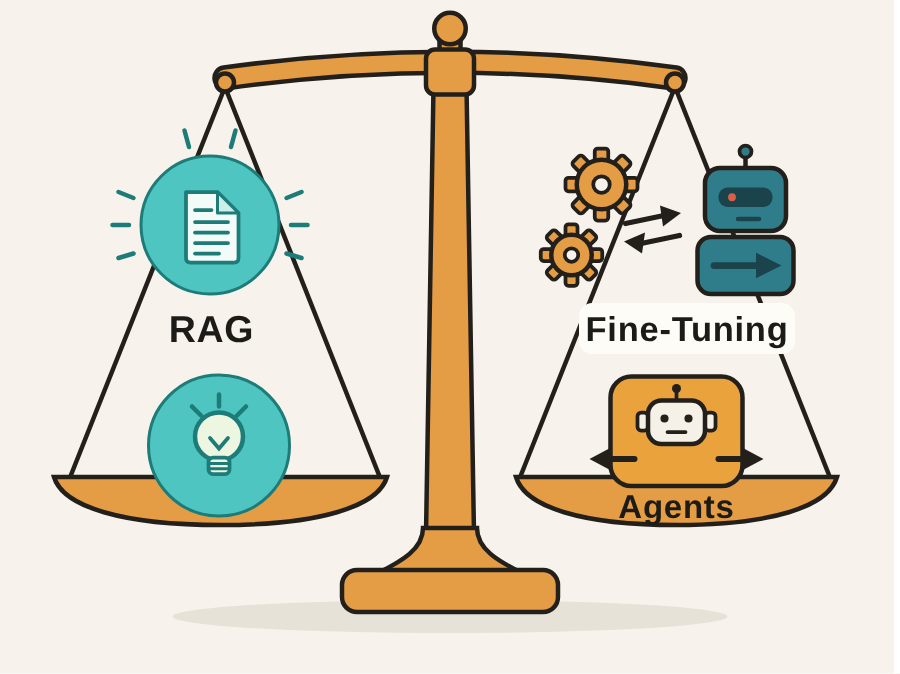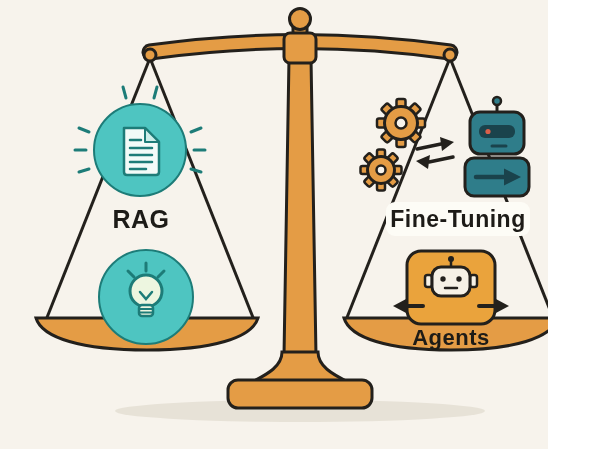--- a/index.html
+++ b/index.html
@@ -1,18 +1,18 @@
 <!DOCTYPE html>
 <html style="--background: #f7f3ec; --outline: #23201c; --scale: #e49c45; --teal: #4ec5c1; --teal-dark: #1d7c78; --doc-paper: #f2fbf8; --doc-fold: #cdeee9; --bulb: #edf6e0; --robot: #2f7d8a; --robot-dark: #1a434c; --robot-eye: #d95f4a; --agent-box: #eaa33c; --agent-face: #f6f1e6; --label-bg: #fdfcf6; --text: #1d1b17; --shadow: #e7e2d7;"><head>
 <meta charset="utf-8">
 <style>
   html,body{margin:0;padding:0;}
   .stage{
     position:relative;
-    width:548px;height:449px;
+    width:596px;height:449px;
     background:var(--background,#f7f3ec);
     overflow:hidden;
     font-family:"Liberation Sans",sans-serif;
   }
   svg{display:block;}
   text.label{
     font-family:"Liberation Sans",sans-serif;
     font-weight:700;
     fill:var(--text,#1d1b17);
     text-anchor:middle;

